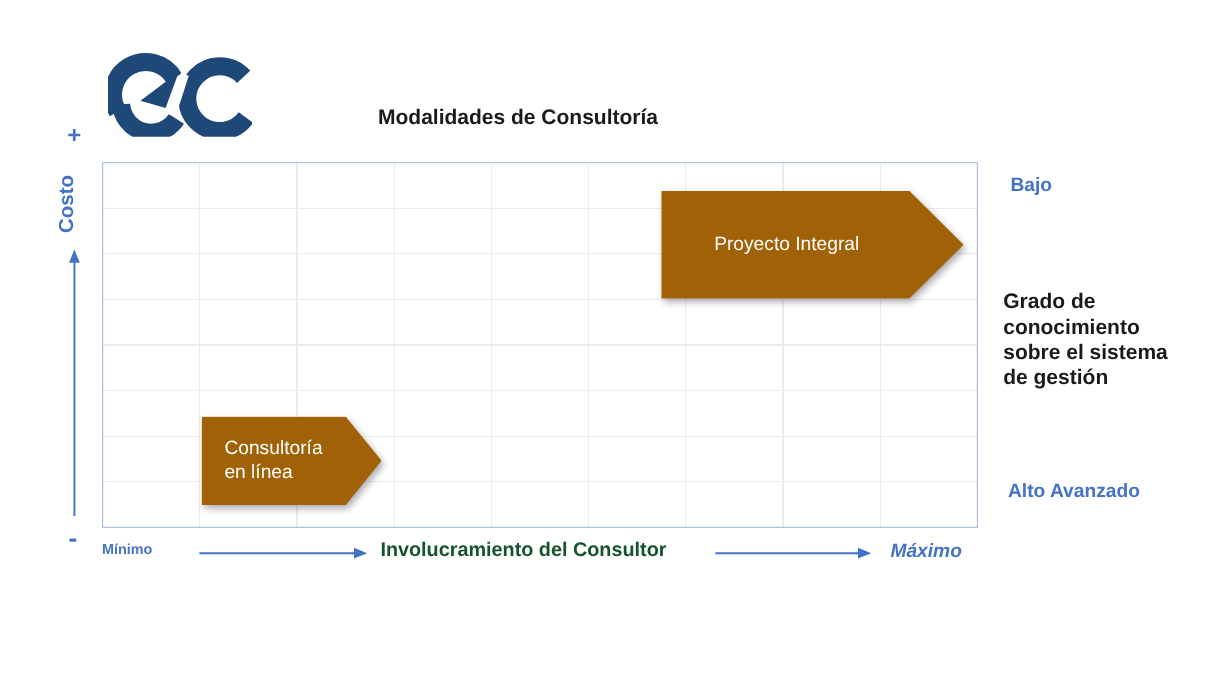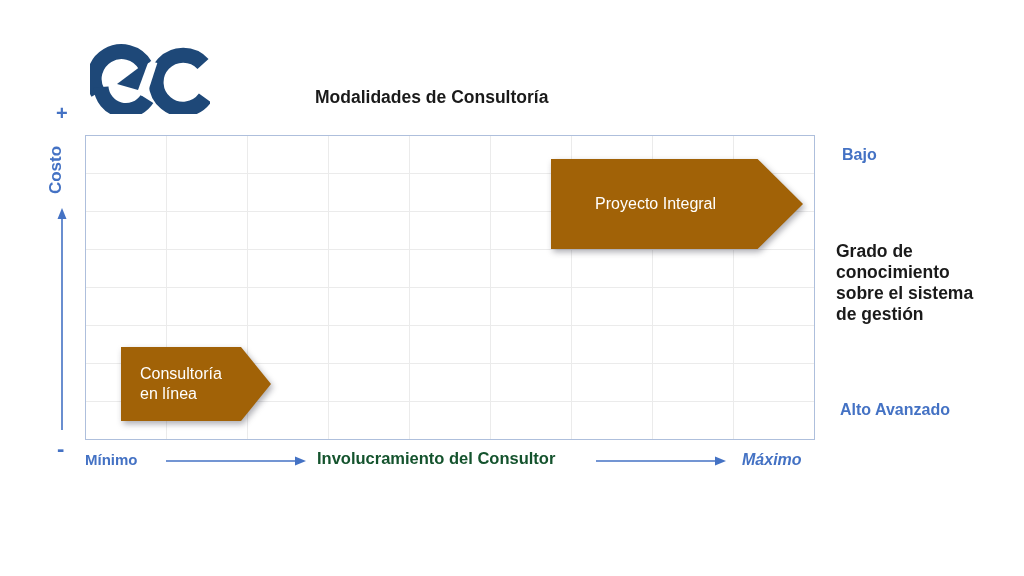--- a/index.html
+++ b/index.html
@@ -21,35 +21,35 @@
       repeating-linear-gradient(to bottom, transparent 0, transparent 37px, #ebebeb 37px, #ebebeb 38px);
   }
 
   
   .arrow-wrap{filter:drop-shadow(2px 3px 3px rgba(70,70,85,0.45));}
   .arrow{
     width:100%;height:100%;background:#a16207;color:#ffffff;
     display:flex;align-items:center;font-size:16px;line-height:1.25;
   }
   .aw1{left:121px;top:347px;width:150px;height:74px;}
-  .aw1 .arrow{clip-path:polygon(0 0,80% 0,100% 50%,80% 100%,0 100%);justify-content:flex-start;padding-left:19px;box-sizing:border-box;white-space:pre-line;}
+  .aw1 .arrow{clip-path:polygon(0 0,80% 0,100% 50%,80% 100%,0 100%);justify-content:flex-start;padding-left:19px;box-sizing:border-box;white-space:pre-line;margin-left:47px;}
   .aw2{left:271px;top:251px;width:280px;height:76px;}
   .aw2 .arrow{clip-path:polygon(0 0,86% 0,100% 50%,86% 100%,0 100%);justify-content:center;padding-right:14%;box-sizing:border-box;}
   .aw3{left:551px;top:159px;width:252px;height:90px;}
   .aw3 .arrow{clip-path:polygon(0 0,82% 0,100% 50%,82% 100%,0 100%);justify-content:center;padding-right:17%;box-sizing:border-box;}
 
   
   .blue{color:#4472C4;font-weight:bold;}
   .plus{left:56px;top:102px;font-size:20px;}
   .costo{left:17px;top:159px;width:80px;height:22px;text-align:center;font-size:17px;transform:rotate(-90deg);}
   .minus{left:57px;top:436px;font-size:22px;}
   .varrow{left:55px;top:206px;}
 
   
-  .xmin{left:85px;top:451px;font-size:15px;}
+  .xmin{left:85px;top:451px;font-size:12px;}
   .harrow1{left:166px;top:455px;}
   .xlabel{left:317px;top:449px;font-size:16.5px;font-weight:bold;color:#14532d;}
   .harrow2{left:596px;top:455px;}
   .xmax{left:742px;top:451px;font-size:16px;font-style:italic;}
 
   
   .kn-low{left:842px;top:146px;font-size:16px;}
   .kn-label{left:836px;top:241px;width:158px;font-size:17.5px;font-weight:bold;line-height:1.2;color:#1a1a1a;}
   .kn-high{left:840px;top:401px;font-size:16px;}
 

